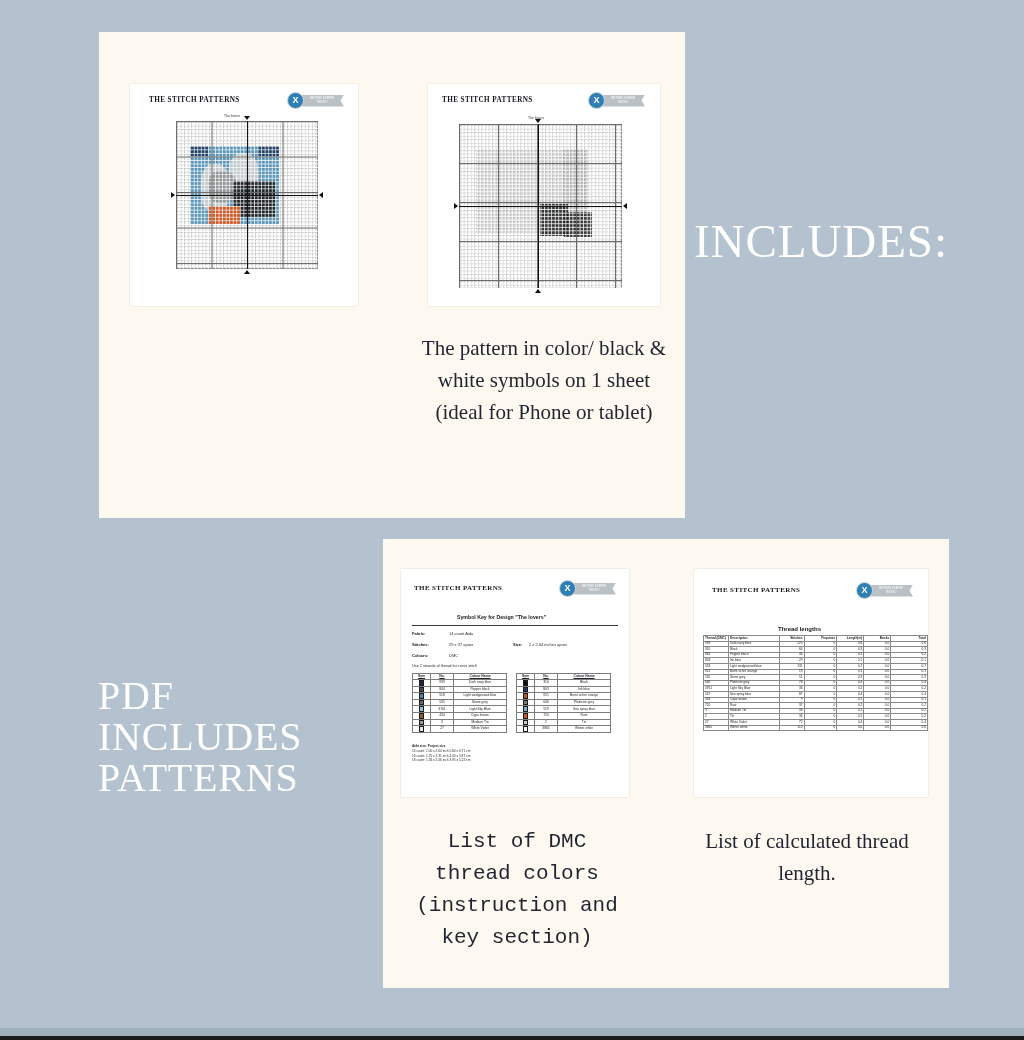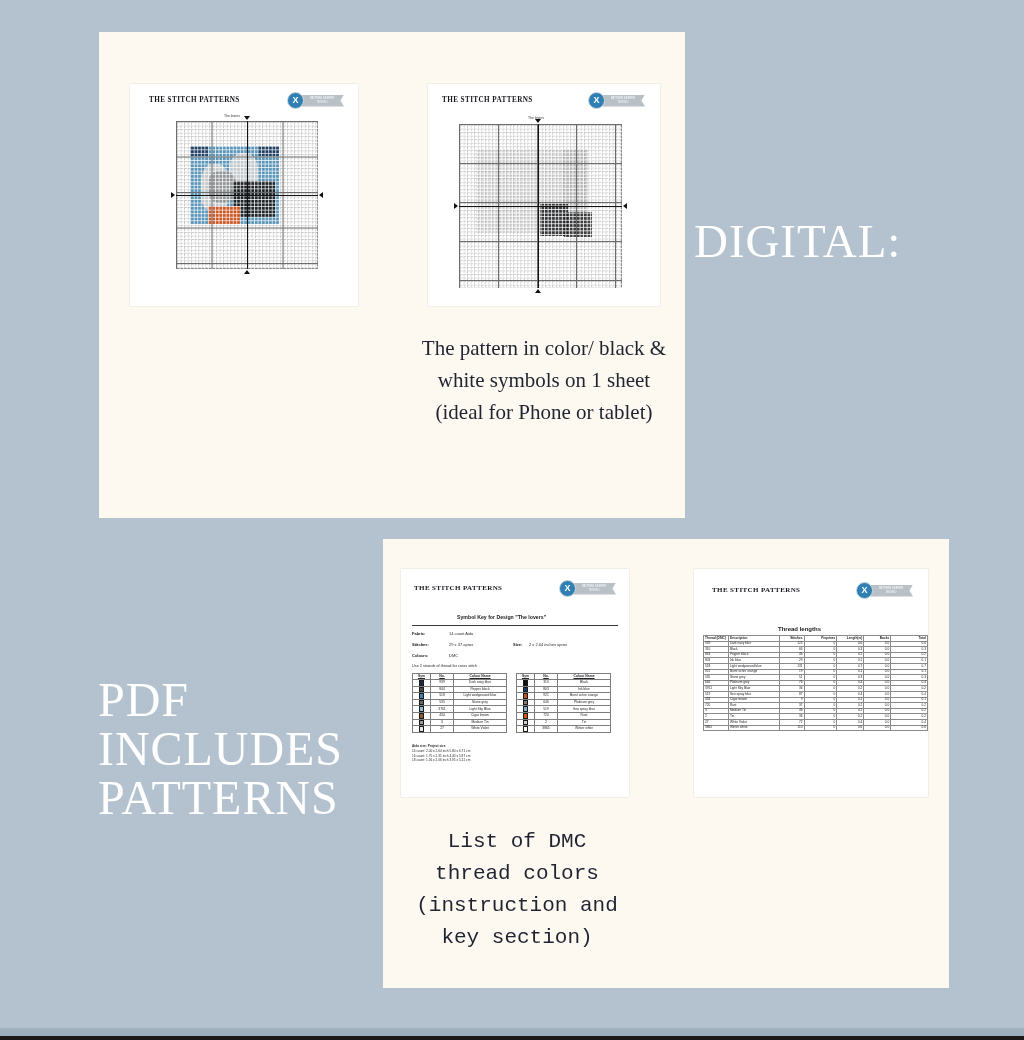--- a/index.html
+++ b/index.html
@@ -23,21 +23,21 @@
   
   .display{
     position:absolute;
     color:#ffffff;
     font-family:"Liberation Serif", serif;
     font-weight:400;
     letter-spacing:.02em;
     line-height:1.02;
   }
   #includes-text{left:694px;top:218px;font-size:47px;}
-  #pdf-text{left:98px;top:676px;font-size:48px;}
+  #pdf-text{left:98px;top:676px;font-size:40px;}
   #pdf-text div{white-space:nowrap;}
 
   
   .caption{
     position:absolute;
     text-align:center;
     color:#1f2430;
     font-family:"Liberation Serif", serif;
     font-size:21px;
     line-height:1.52;
@@ -255,21 +255,21 @@
       <div class="axis-line" style="left:0;top:82px;width:163px;height:.8px;"></div>
       <div class="marker m-down" style="left:76px;top:-5px;"></div>
       <div class="marker m-up" style="left:76px;top:165px;"></div>
       <div class="marker m-right" style="left:-5px;top:79px;"></div>
       <div class="marker m-left" style="left:164px;top:79px;"></div>
     </div>
   </div>
 
   <div class="caption" id="caption-2">The pattern in color/ black &amp; white symbols on 1 sheet (ideal for Phone or tablet)</div>
 
-  <div class="display" id="includes-text">DIGITAL:</div>
+  <div class="display" id="includes-text">INCLUDES:</div>
 
   <div class="cream" id="panel-bottom"></div>
 
   <div class="sheet" id="sheet-3">
     <div class="sheet-title" style="left:13px;top:15px;font-size:7px;">THE STITCH PATTERNS</div>
 
     <div class="badge" style="left:158px;top:11px;">
       <div class="seal">X</div>
       <div class="ribbon">
         <span>PATTERN KEEPER</span>
@@ -557,20 +557,21 @@
             <td class="tl-pq">0</td>
             <td class="tl-len">0.6</td>
             <td class="tl-bk">0.0</td>
             <td class="tl-tt">0.6</td>
           </tr>
         </tbody>
     </table>
   </div>
 
   <div class="caption" id="caption-3">List of DMC thread colors (instruction and key section)</div>
+  <div class="caption" id="caption-4">List of calculated thread length.</div>
 
   <div class="display" id="pdf-text">
     <div>PDF</div>
     <div>INCLUDES</div>
     <div>PATTERNS</div>
   </div>
 
   <div class="bottom-strip"></div>
   <div class="bottom-strip2"></div>
 </div>

